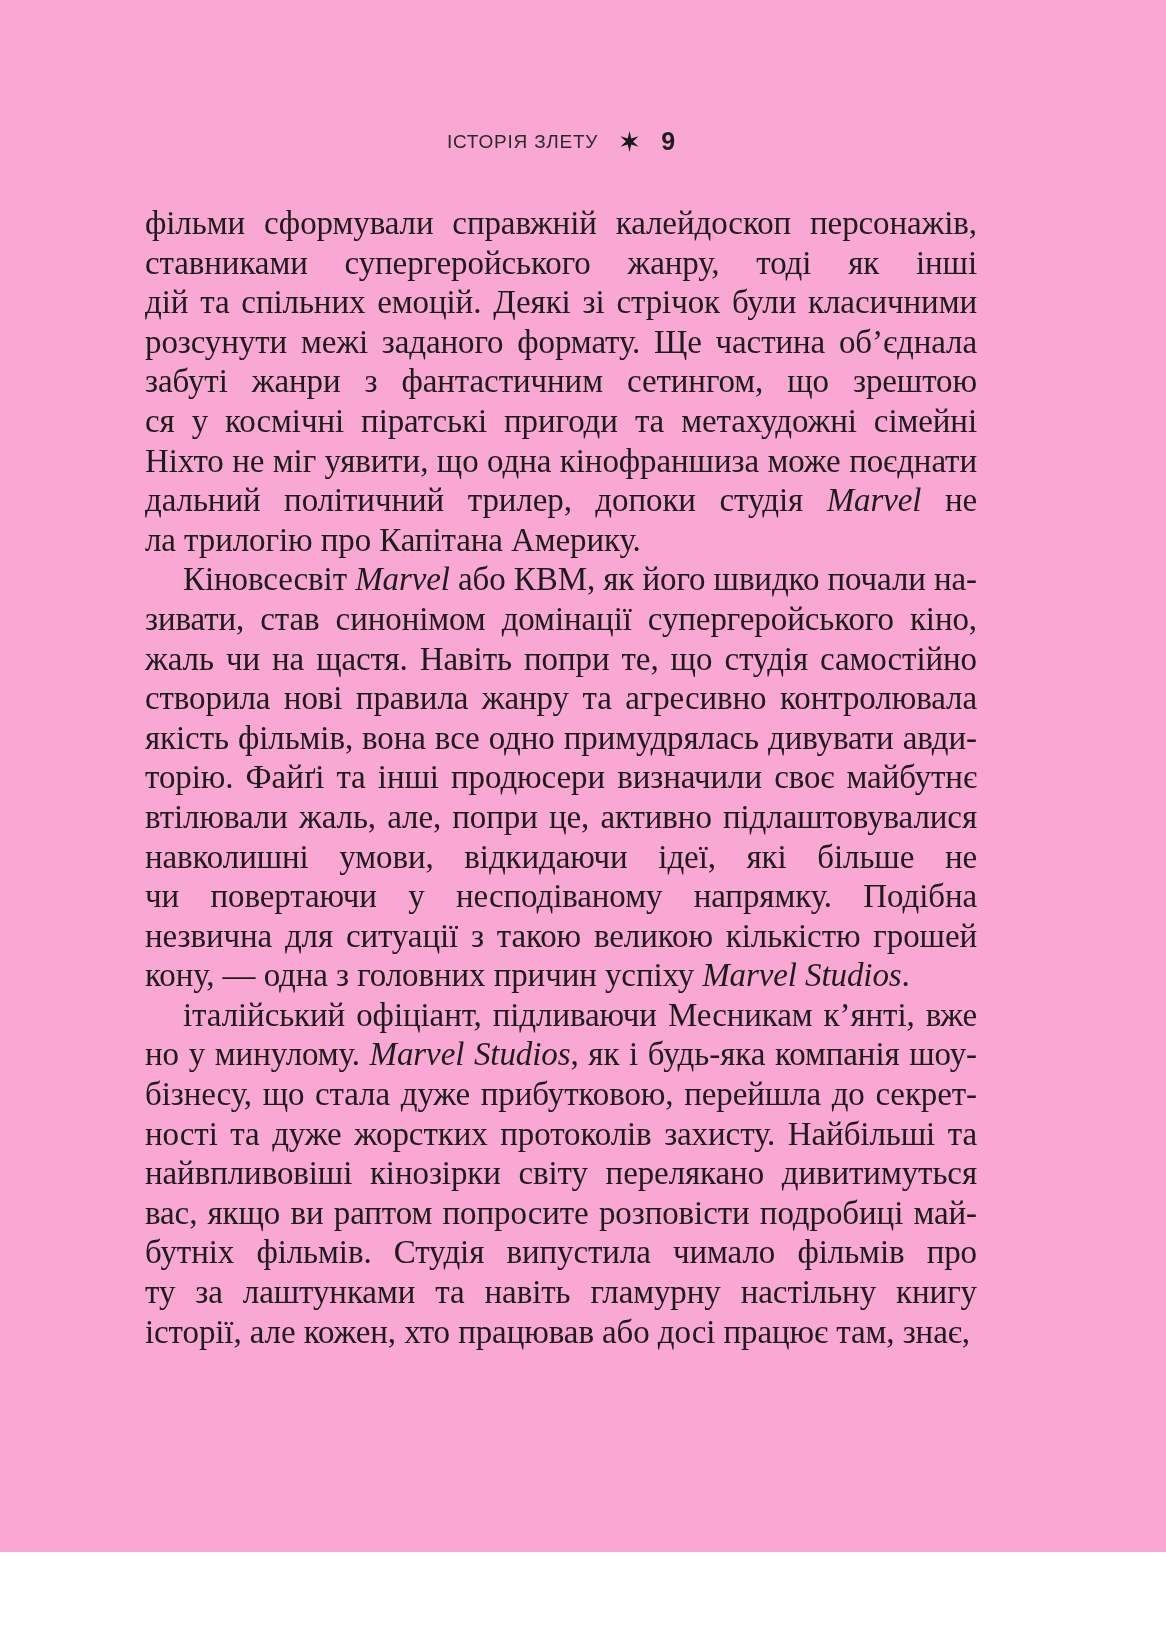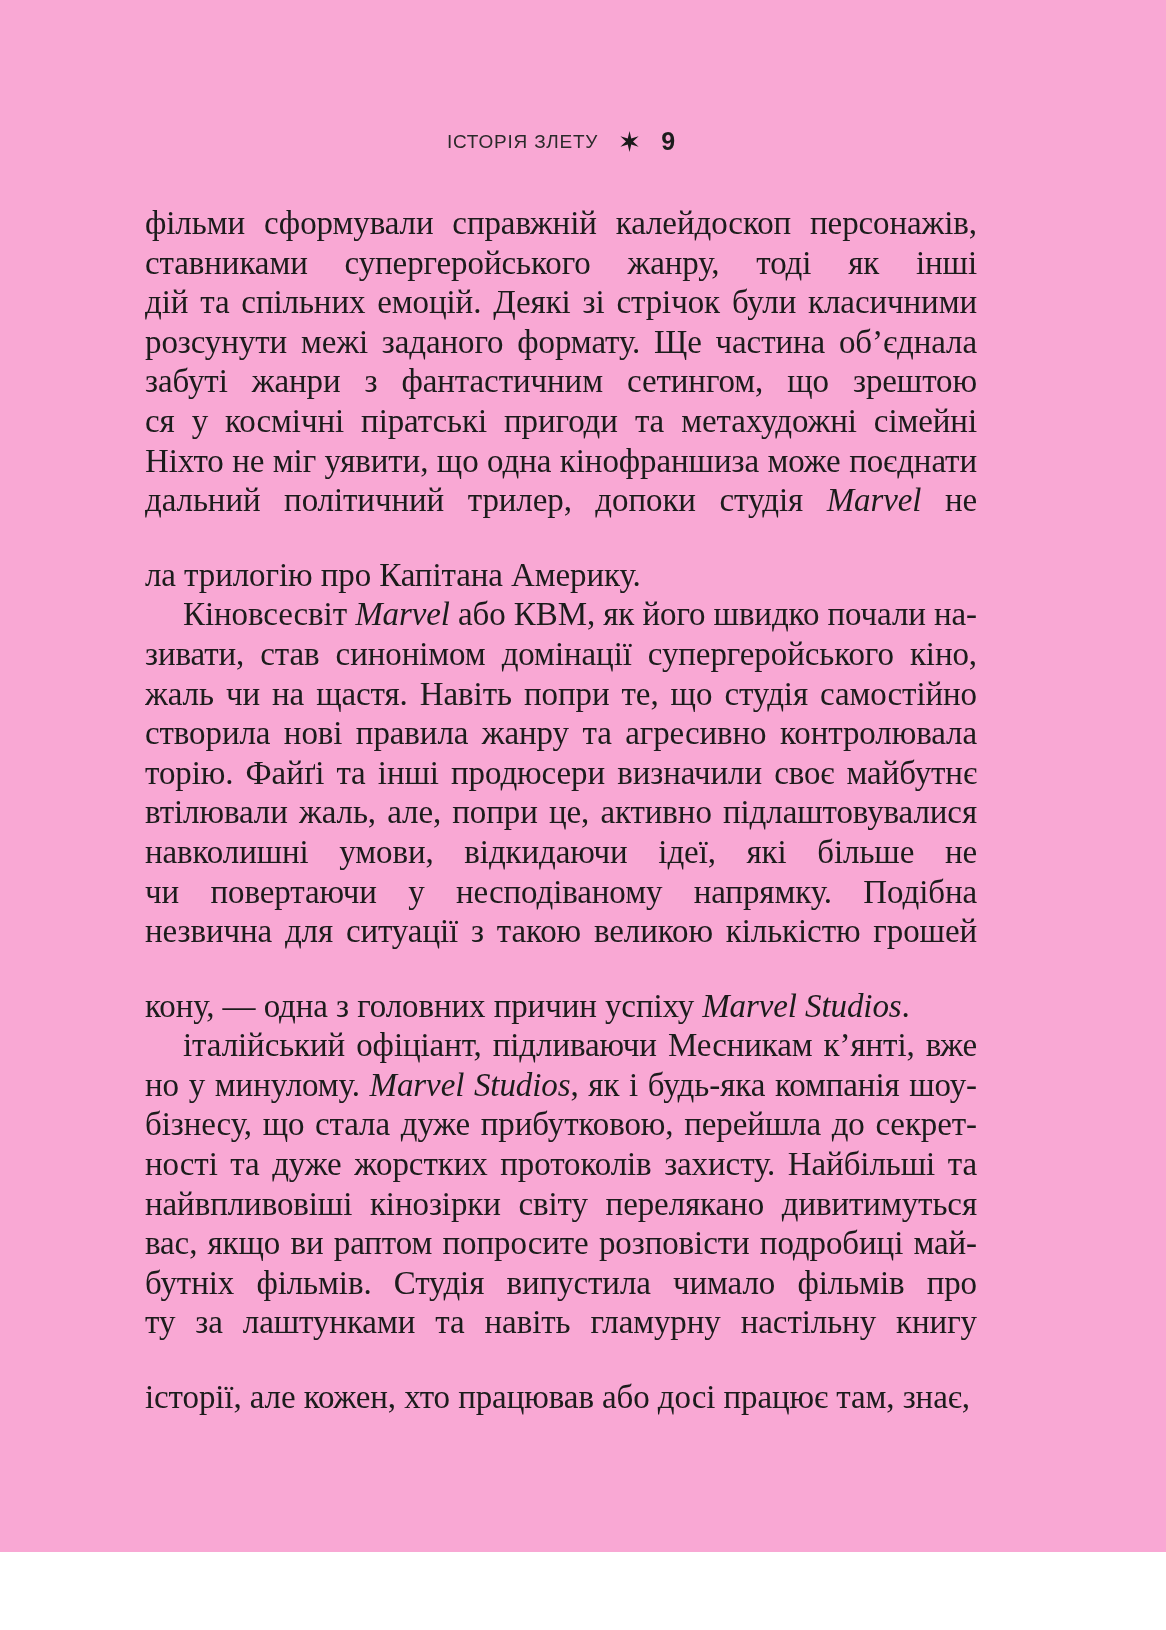--- a/index.html
+++ b/index.html
@@ -41,21 +41,21 @@
   }
   .para { margin: 0; }
   .line {
     text-align: justify;
     text-align-last: justify;
     height: 39.6px;
     overflow: hidden;
     white-space: normal;
   }
   .para.indented .line:first-child { text-indent: 38px; }
-  .line.last { text-align-last: left; margin-top: 35px; }
+  .line.last { text-align-last: left; }
   .line em { }
 </style>
 </head>
 <body>
 
 <div class="page">
   <div class="column">
 
     <header class="running-header">
       <span class="rh-title">ІСТОРІЯ ЗЛЕТУ</span>
@@ -77,20 +77,21 @@
           <div class="line"><span>ся у космічні піратські пригоди та метахудожні сімейні драми.</span></div>
           <div class="line"><span>Ніхто не міг уявити, що одна кінофраншиза може поєднати під</span></div>
           <div class="line"><span>дальний політичний трилер, допоки студія </span><em>Marvel</em><span> не випусти-</span></div>
           <div class="line last"><span>ла трилогію про Капітана Америку.</span></div>
         </div>
         <div class="para indented">
           <div class="line"><span>Кіновсесвіт </span><em>Marvel</em><span> або КВМ, як його швидко почали на-</span></div>
           <div class="line"><span>зивати, став синонімом домінації супергеройського кіно, на</span></div>
           <div class="line"><span>жаль чи на щастя. Навіть попри те, що студія самостійно</span></div>
           <div class="line"><span>створила нові правила жанру та агресивно контролювала</span></div>
+          <div class="line"><span>якість фільмів, вона все одно примудрялась дивувати авди-</span></div>
           <div class="line"><span>торію. Файґі та інші продюсери визначили своє майбутнє та</span></div>
           <div class="line"><span>втілювали жаль, але, попри це, активно підлаштовувалися під</span></div>
           <div class="line"><span>навколишні умови, відкидаючи ідеї, які більше не працювали</span></div>
           <div class="line"><span>чи повертаючи у несподіваному напрямку. Подібна гнучкість,</span></div>
           <div class="line"><span>незвична для ситуації з такою великою кількістю грошей на</span></div>
           <div class="line last"><span>кону, — одна з головних причин успіху </span><em>Marvel Studios</em><span>.</span></div>
         </div>
         <div class="para indented">
           <div class="line"><span>італійський офіціант, підливаючи Месникам к’янті, вже дав-</span></div>
           <div class="line"><span>но у минулому. </span><em>Marvel Studios</em><span>, як і будь-яка компанія шоу-</span></div>

